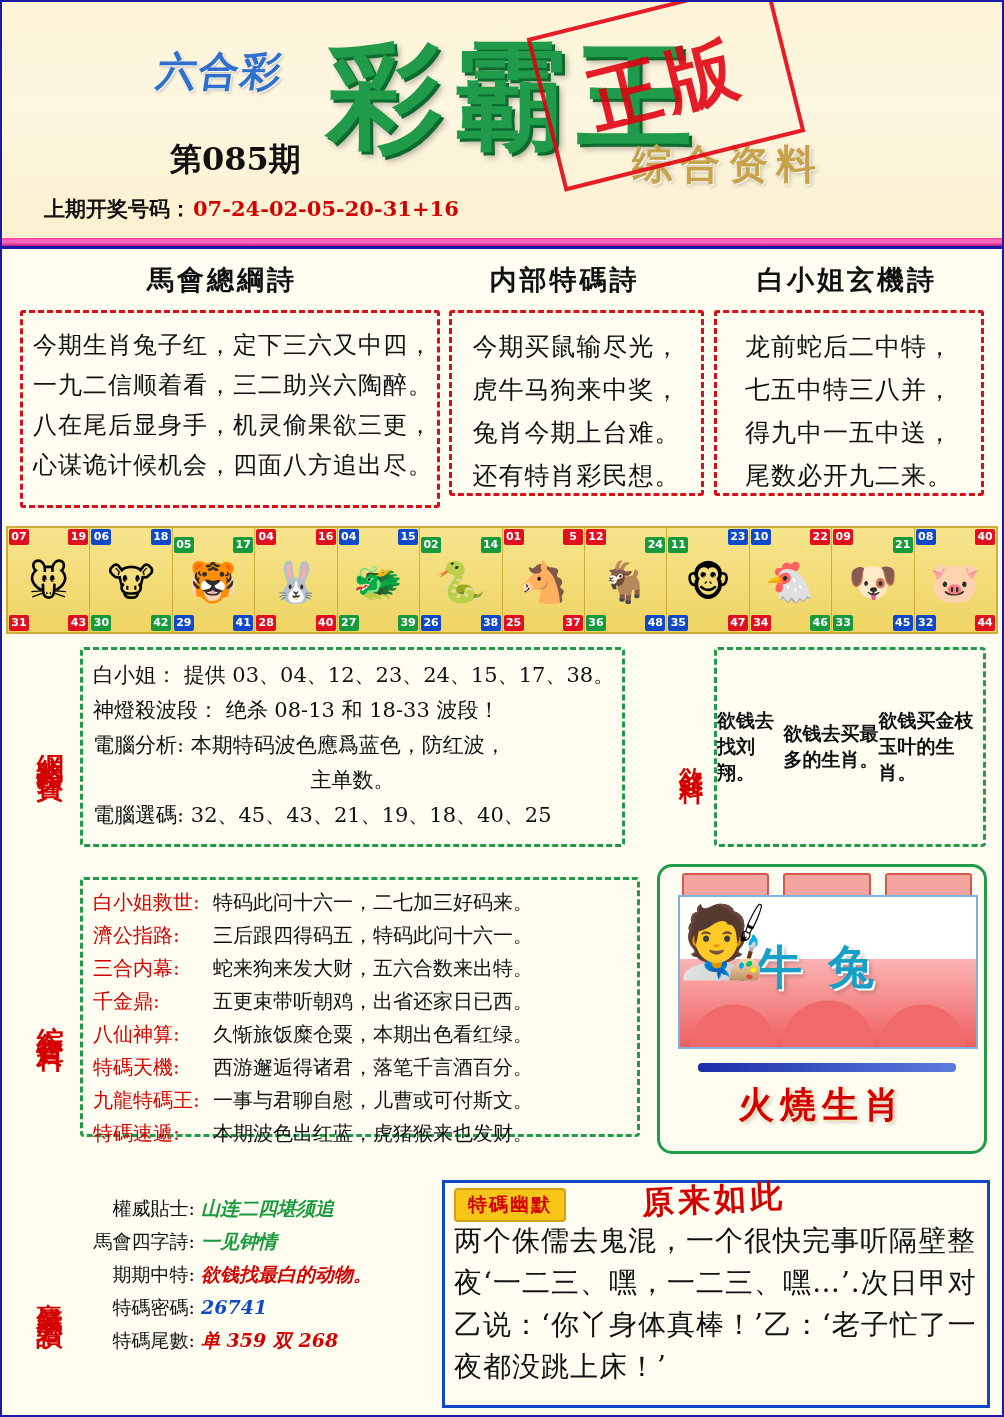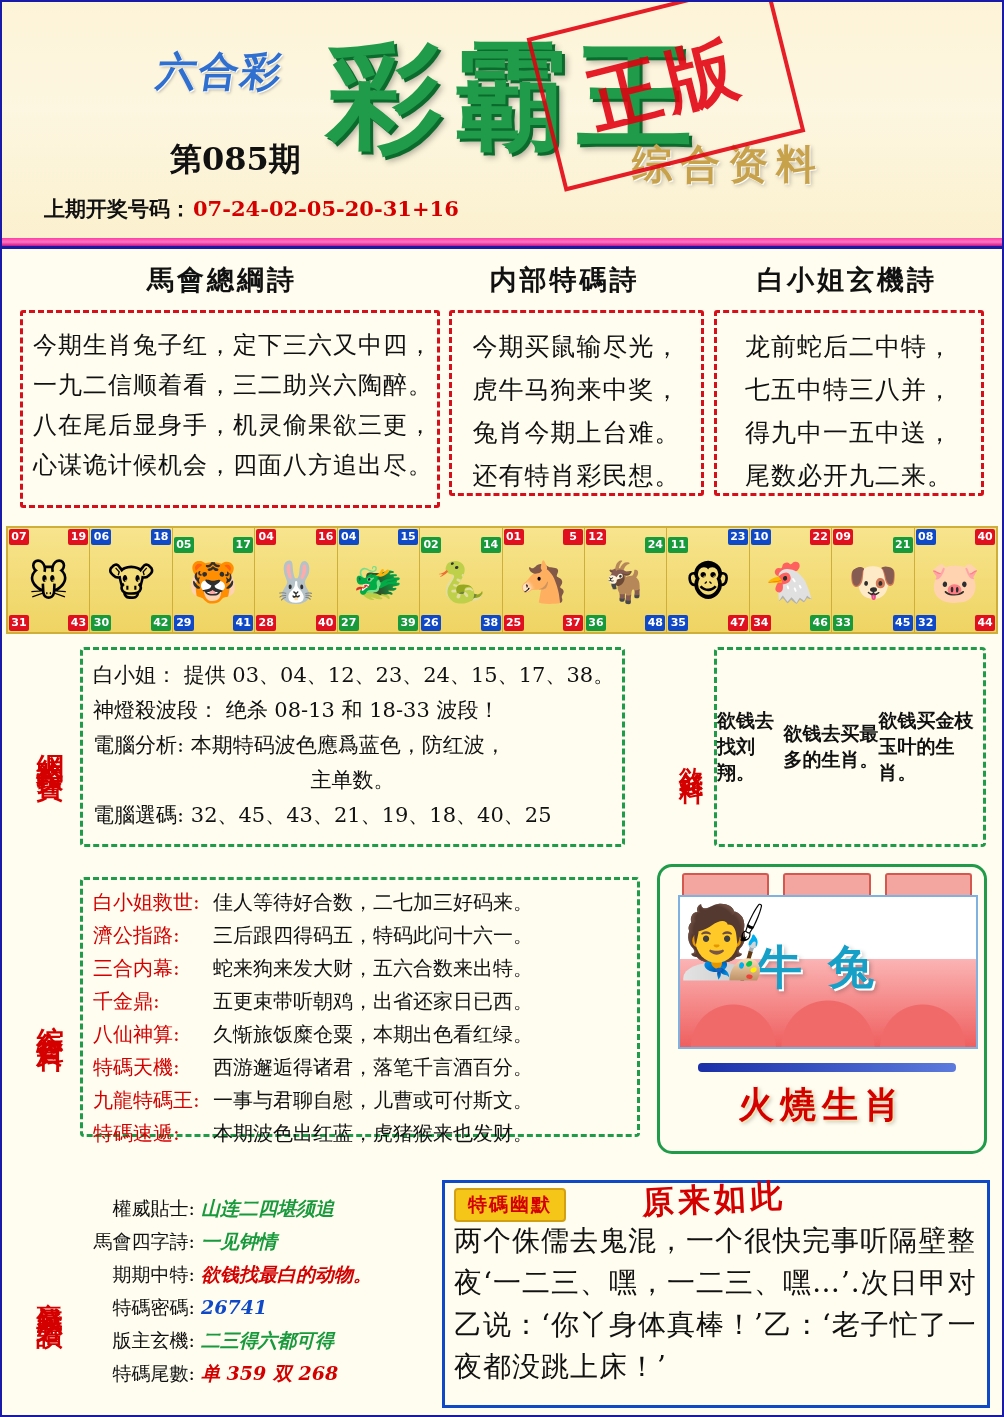--- a/index.html
+++ b/index.html
@@ -415,21 +415,21 @@
 
   <div class="vlabel" style="left:665px;top:700px;height:110px;width:40px;font-size:24px;">欲錢料</div>
   <div class="money-box">
     <div class="money-line">欲钱去找刘翔。</div>
     <div class="money-line">欲钱去买最多的生肖。</div>
     <div class="money-line">欲钱买金枝玉叶的生肖。</div>
   </div>
 
   <div class="vlabel" style="left:22px;top:930px;height:170px;width:44px;font-size:27px;">綜合資料</div>
   <div class="comp-box" id="comp-box">
-      <div class="comp-row"><span class="k">白小姐救世:</span><span class="v">佳人等待好合数，二七加三好码来。</span></div>
+      <div class="comp-row"><span class="k">白小姐救世:</span><span class="v">特码此问十六一，二七加三好码来。</span></div>
       <div class="comp-row"><span class="k">濟公指路:</span><span class="v">三后跟四得码五，特码此问十六一。</span></div>
       <div class="comp-row"><span class="k">三合内幕:</span><span class="v">蛇来狗来发大财，五六合数来出特。</span></div>
       <div class="comp-row"><span class="k">千金鼎:</span><span class="v">五更束带听朝鸡，出省还家日已西。</span></div>
       <div class="comp-row"><span class="k">八仙神算:</span><span class="v">久惭旅饭糜仓粟，本期出色看红绿。</span></div>
       <div class="comp-row"><span class="k">特碼天機:</span><span class="v">西游邂逅得诸君，落笔千言酒百分。</span></div>
       <div class="comp-row"><span class="k">九龍特碼王:</span><span class="v">一事与君聊自慰，儿曹或可付斯文。</span></div>
       <div class="comp-row"><span class="k">特碼速遞:</span><span class="v">本期波色出红蓝，虎猪猴来也发财。</span></div>
     </div>
 
   <div class="pic-box">
@@ -447,21 +447,20 @@
     <div class="pic-bar"></div>
     <div class="pic-caption">火燒生肖</div>
   </div>
 
   <div class="vlabel" style="left:22px;top:1222px;height:140px;width:44px;font-size:26px;">贏錢必讀</div>
   <div class="win-list" id="win-list">
       <div class="win-row"><span class="k">權威貼士:</span><span class="vg">山连二四堪须追</span></div>
       <div class="win-row"><span class="k">馬會四字詩:</span><span class="vg">一见钟情</span></div>
       <div class="win-row"><span class="k">期期中特:</span><span class="vr">欲钱找最白的动物。</span></div>
       <div class="win-row"><span class="k">特碼密碼:</span><span class="v">26741</span></div>
-      <div class="win-row"><span class="k">版主玄機:</span><span class="vg">二三得六都可得</span></div>
       <div class="win-row"><span class="k">特碼尾數:</span><span class="vr">单 359 双 268</span></div>
     </div>
 
   <div class="joke-box"></div>
   <div class="joke-badge">特碼幽默</div>
   <div class="joke-title">原来如此</div>
   <div class="joke-text">两个侏儒去鬼混，一个很快完事听隔壁整夜‘一二三、嘿，一二三、嘿…’.次日甲对乙说：‘你丫身体真棒！’乙：‘老子忙了一夜都没跳上床！’</div>
 
 </div>
 

